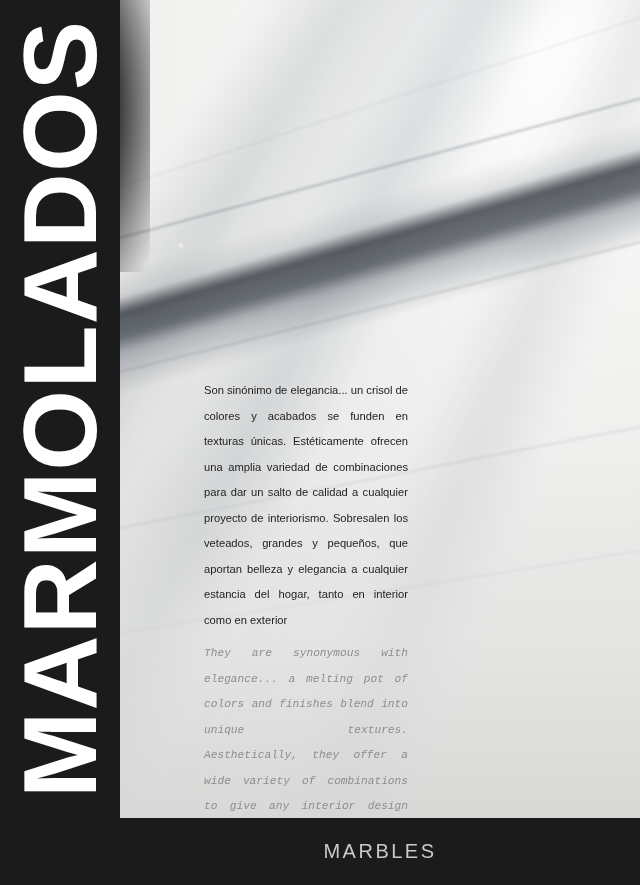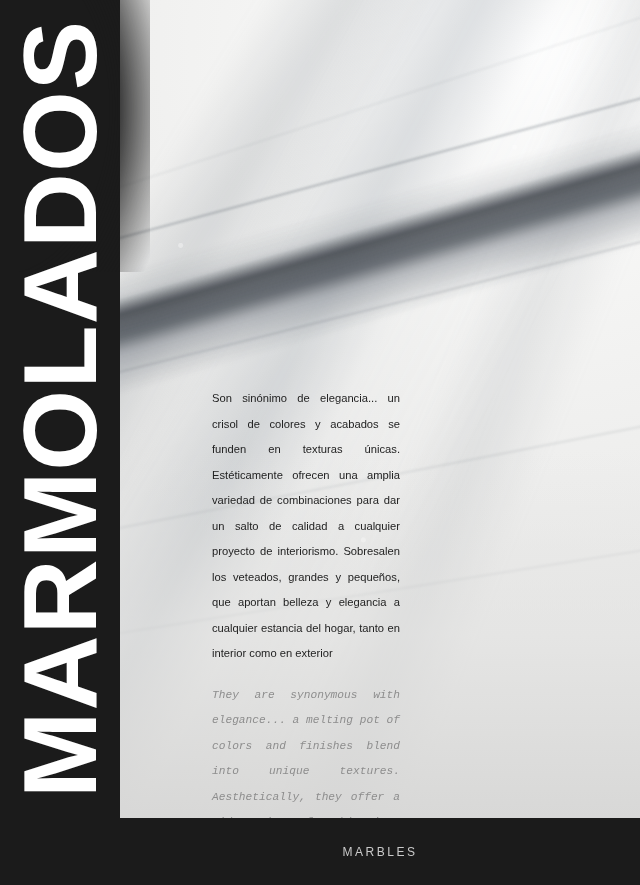--- a/index.html
+++ b/index.html
@@ -174,21 +174,21 @@
   }
 
   
   .copy {
     position: absolute;
     left: 196px;
     top: 370px;
     width: 220px;
   }
   .copy p {
-    margin: 16px;
+    margin: 8px;
     text-align: justify;
     font-family: "Liberation Sans", sans-serif;
     font-size: 11.2px;
     line-height: 25.5px;
     color: #222222;
   }
   .copy p.en {
     font-style: italic;
     color: #8d8d8d;
     font-family: Liberation Mono, monospace;
@@ -201,21 +201,21 @@
     top: 818px;
     width: 520px;
     height: 67px;
     background: #1b1b1b;
     display: flex;
     align-items: center;
     justify-content: center;
   }
   .footer .label {
     font-family: "Liberation Sans", sans-serif;
-    font-size: 12px;
+    font-size: 20px;
     letter-spacing: 2.5px;
     color: #c9c9c9;
   }
 </style>
 </head>
 <body>
 
 <div class="page">
 
   <div class="photo">

